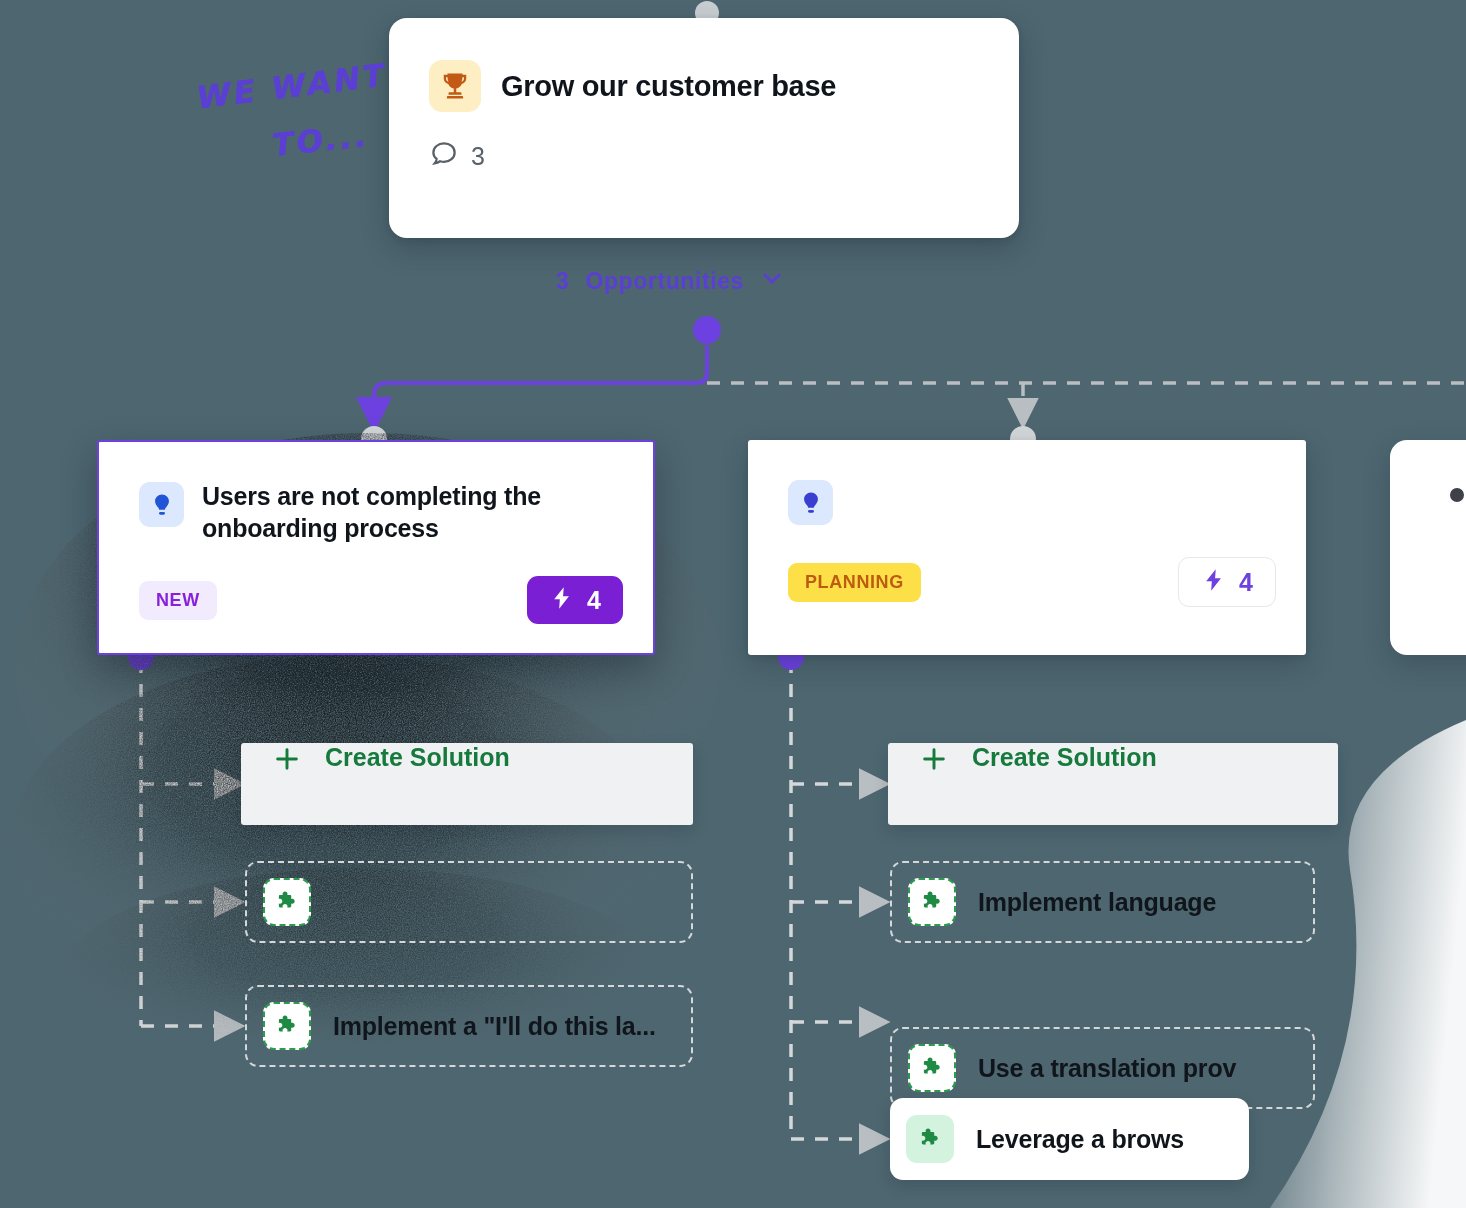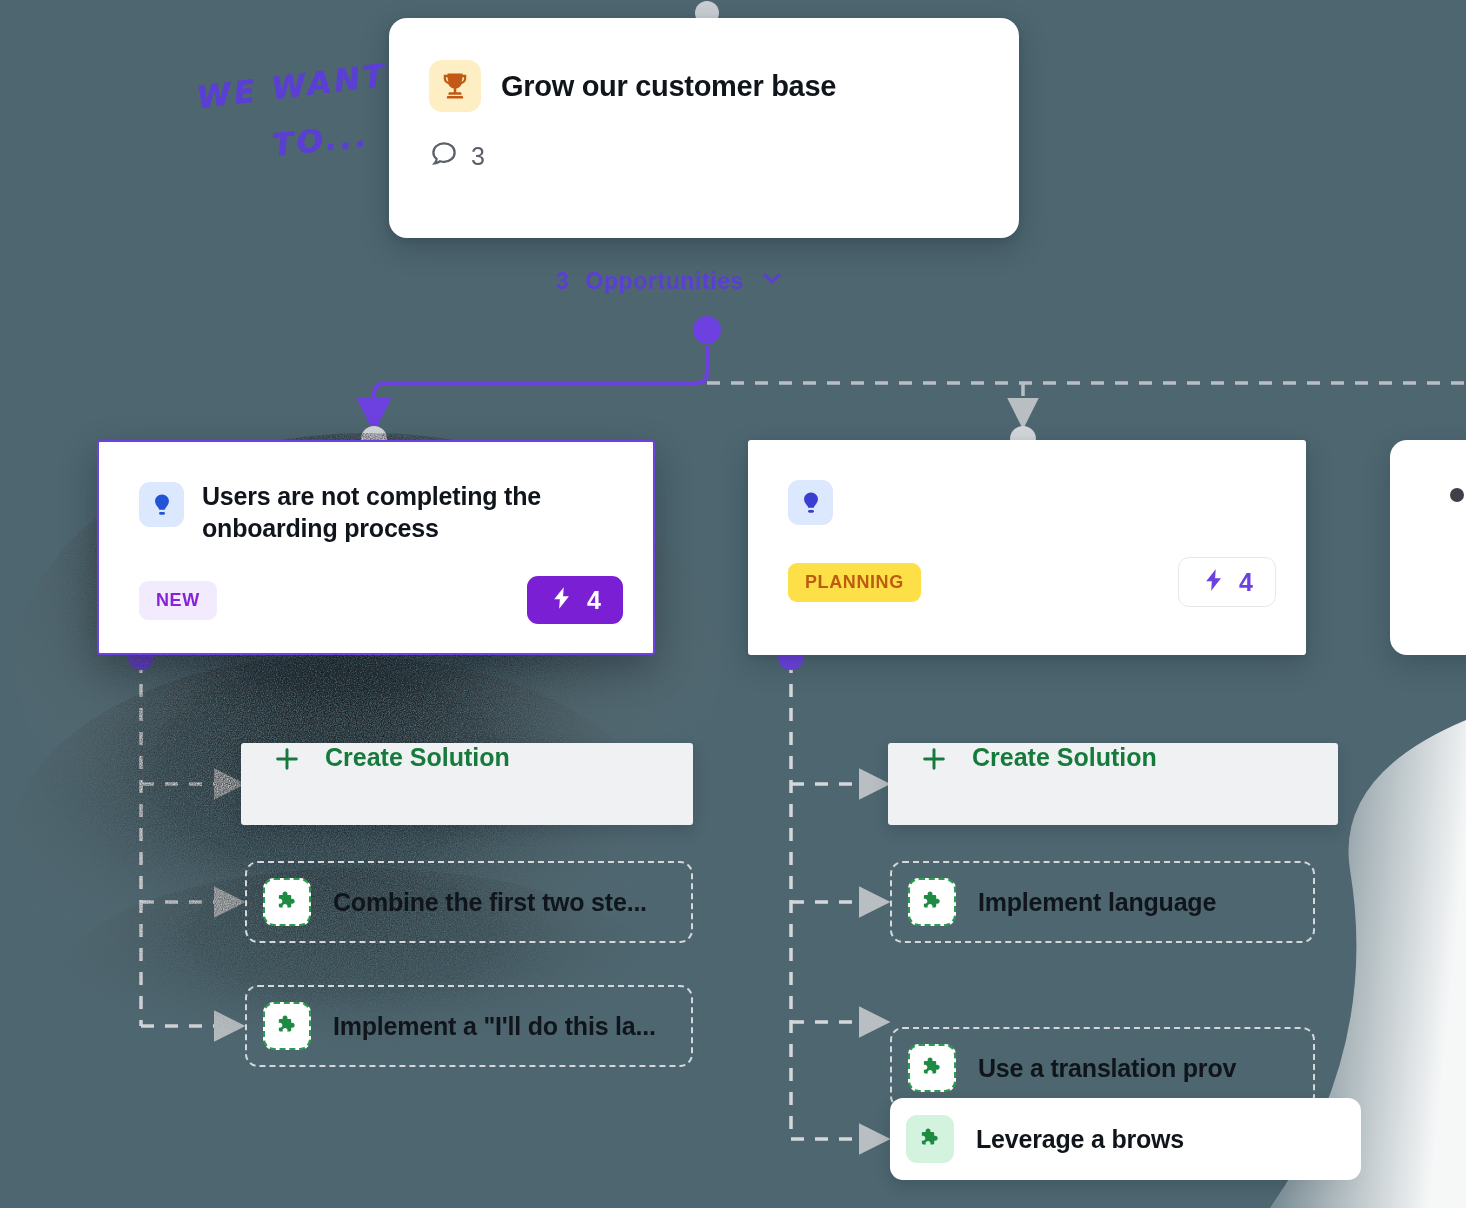--- a/index.html
+++ b/index.html
@@ -393,21 +393,20 @@
     </span>
     <span class="sol-create-label">Create Solution</span>
   </div>
 
   <div class="sol-dashed" style="left:245px; top:861px; width:448px;">
     <span class="puzzle-chip">
       <svg width="26" height="26" viewBox="0 0 24 24" fill="#1f8a44">
         <path d="M10.2 2.4c-1.3 0-2.3 1-2.3 2.2 0 .4.1.7.3 1H5.6c-.6 0-1.1.5-1.1 1.1v2.6c.3-.2.6-.3 1-.3 1.2 0 2.2 1 2.2 2.3s-1 2.3-2.2 2.3c-.4 0-.7-.1-1-.3v2.6c0 .6.5 1.1 1.1 1.1h2.6c-.2-.3-.3-.6-.3-1 0-1.2 1-2.2 2.3-2.2s2.3 1 2.3 2.2c0 .4-.1.7-.3 1h2.6c.6 0 1.1-.5 1.1-1.1v-2.6c.3.2.6.3 1 .3 1.2 0 2.2-1 2.2-2.3s-1-2.3-2.2-2.3c-.4 0-.7.1-1 .3V6.7c0-.6-.5-1.1-1.1-1.1h-2.6c.2-.3.3-.6.3-1 0-1.2-1-2.2-2.3-2.2z"></path>
       </svg>
     </span>
-    <span class="sol-label">Combine the first two ste...</span>
   </div>
 
   <div class="sol-dashed" style="left:245px; top:985px; width:448px;">
     <span class="puzzle-chip">
       <svg width="26" height="26" viewBox="0 0 24 24" fill="#1f8a44">
         <path d="M10.2 2.4c-1.3 0-2.3 1-2.3 2.2 0 .4.1.7.3 1H5.6c-.6 0-1.1.5-1.1 1.1v2.6c.3-.2.6-.3 1-.3 1.2 0 2.2 1 2.2 2.3s-1 2.3-2.2 2.3c-.4 0-.7-.1-1-.3v2.6c0 .6.5 1.1 1.1 1.1h2.6c-.2-.3-.3-.6-.3-1 0-1.2 1-2.2 2.3-2.2s2.3 1 2.3 2.2c0 .4-.1.7-.3 1h2.6c.6 0 1.1-.5 1.1-1.1v-2.6c.3.2.6.3 1 .3 1.2 0 2.2-1 2.2-2.3s-1-2.3-2.2-2.3c-.4 0-.7.1-1 .3V6.7c0-.6-.5-1.1-1.1-1.1h-2.6c.2-.3.3-.6.3-1 0-1.2-1-2.2-2.3-2.2z"></path>
       </svg>
     </span>
     <span class="sol-label">Implement a "I'll do this la...</span>
   </div>
@@ -432,21 +431,21 @@
 
   <div class="sol-dashed" style="left:890px; top:1027px; width:425px;">
     <span class="puzzle-chip">
       <svg width="26" height="26" viewBox="0 0 24 24" fill="#1f8a44">
         <path d="M10.2 2.4c-1.3 0-2.3 1-2.3 2.2 0 .4.1.7.3 1H5.6c-.6 0-1.1.5-1.1 1.1v2.6c.3-.2.6-.3 1-.3 1.2 0 2.2 1 2.2 2.3s-1 2.3-2.2 2.3c-.4 0-.7-.1-1-.3v2.6c0 .6.5 1.1 1.1 1.1h2.6c-.2-.3-.3-.6-.3-1 0-1.2 1-2.2 2.3-2.2s2.3 1 2.3 2.2c0 .4-.1.7-.3 1h2.6c.6 0 1.1-.5 1.1-1.1v-2.6c.3.2.6.3 1 .3 1.2 0 2.2-1 2.2-2.3s-1-2.3-2.2-2.3c-.4 0-.7.1-1 .3V6.7c0-.6-.5-1.1-1.1-1.1h-2.6c.2-.3.3-.6.3-1 0-1.2-1-2.2-2.3-2.2z"></path>
       </svg>
     </span>
     <span class="sol-label">Use a translation prov</span>
   </div>
 
-  <div class="sol-solid" style="left:890px; top:1098px; width:471px;">
+  <div class="sol-solid" style="left:890px; top:1098px; width:359px;">
     <span class="puzzle-chip solidchip">
       <svg width="26" height="26" viewBox="0 0 24 24" fill="#1f8a44">
         <path d="M10.2 2.4c-1.3 0-2.3 1-2.3 2.2 0 .4.1.7.3 1H5.6c-.6 0-1.1.5-1.1 1.1v2.6c.3-.2.6-.3 1-.3 1.2 0 2.2 1 2.2 2.3s-1 2.3-2.2 2.3c-.4 0-.7-.1-1-.3v2.6c0 .6.5 1.1 1.1 1.1h2.6c-.2-.3-.3-.6-.3-1 0-1.2 1-2.2 2.3-2.2s2.3 1 2.3 2.2c0 .4-.1.7-.3 1h2.6c.6 0 1.1-.5 1.1-1.1v-2.6c.3.2.6.3 1 .3 1.2 0 2.2-1 2.2-2.3s-1-2.3-2.2-2.3c-.4 0-.7.1-1 .3V6.7c0-.6-.5-1.1-1.1-1.1h-2.6c.2-.3.3-.6.3-1 0-1.2-1-2.2-2.3-2.2z"></path>
       </svg>
     </span>
     <span class="sol-label">Leverage a brows</span>
   </div>
 
   <svg class="smudge" id="smudge-left" viewBox="0 0 760 680">
     <defs>

